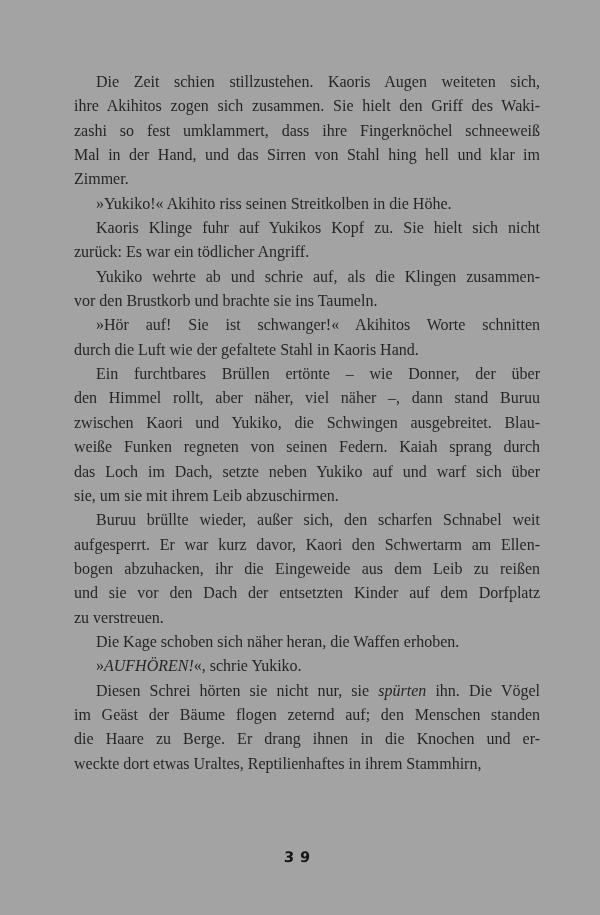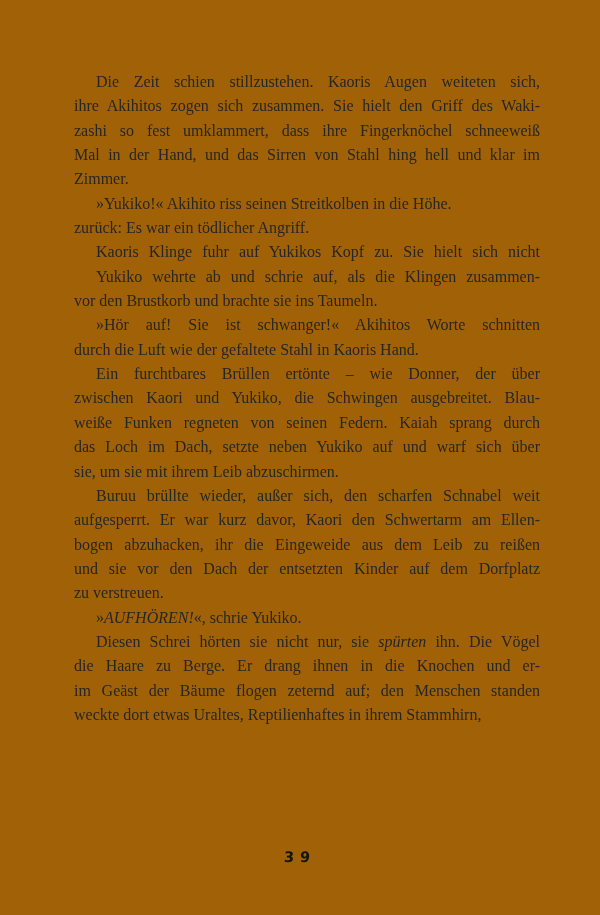--- a/index.html
+++ b/index.html
@@ -4,21 +4,21 @@
 <style>
   html, body {
     margin: 0;
     padding: 0;
     background: #ffffff;
   }
   .page {
     position: relative;
     width: 600px;
     height: 915px;
-    background: #a16207;
+    background: #a3a3a3;
     font-family: "Liberation Serif", serif;
     color: #262626;
     overflow: hidden;
   }
   .textblock {
     position: absolute;
     left: 74px;
     top: 70px;
     width: 466px;
     font-size: 16px;
@@ -58,49 +58,53 @@
         <div class="line first">Die Zeit schien stillzustehen. Kaoris Augen weiteten sich,</div>
         <div class="line">ihre Akihitos zogen sich zusammen. Sie hielt den Griff des Waki-</div>
         <div class="line">zashi so fest umklammert, dass ihre Fingerknöchel schneeweiß</div>
         <div class="line">Mal in der Hand, und das Sirren von Stahl hing hell und klar im</div>
         <div class="line last">Zimmer.</div>
       </div>
       <div class="para">
         <div class="line first last">»Yukiko!« Akihito riss seinen Streitkolben in die Höhe.</div>
       </div>
       <div class="para">
+        <div class="line first">Kaoris Klinge fuhr auf Yukikos Kopf zu. Sie hielt sich nicht</div>
         <div class="line last">zurück: Es war ein tödlicher Angriff.</div>
-        <div class="line first">Kaoris Klinge fuhr auf Yukikos Kopf zu. Sie hielt sich nicht</div>
       </div>
       <div class="para">
         <div class="line first">Yukiko wehrte ab und schrie auf, als die Klingen zusammen-</div>
         <div class="line last">vor den Brustkorb und brachte sie ins Taumeln.</div>
       </div>
       <div class="para">
         <div class="line first">»Hör auf! Sie ist schwanger!« Akihitos Worte schnitten</div>
         <div class="line last">durch die Luft wie der gefaltete Stahl in Kaoris Hand.</div>
       </div>
       <div class="para">
         <div class="line first">Ein furchtbares Brüllen ertönte – wie Donner, der über</div>
+        <div class="line">den Himmel rollt, aber näher, viel näher –, dann stand Buruu</div>
         <div class="line">zwischen Kaori und Yukiko, die Schwingen ausgebreitet. Blau-</div>
         <div class="line">weiße Funken regneten von seinen Federn. Kaiah sprang durch</div>
         <div class="line">das Loch im Dach, setzte neben Yukiko auf und warf sich über</div>
         <div class="line last">sie, um sie mit ihrem Leib abzuschirmen.</div>
       </div>
       <div class="para">
         <div class="line first">Buruu brüllte wieder, außer sich, den scharfen Schnabel weit</div>
         <div class="line">aufgesperrt. Er war kurz davor, Kaori den Schwertarm am Ellen-</div>
         <div class="line">bogen abzuhacken, ihr die Eingeweide aus dem Leib zu reißen</div>
         <div class="line">und sie vor den Dach der entsetzten Kinder auf dem Dorfplatz</div>
         <div class="line last">zu verstreuen.</div>
       </div>
       <div class="para">
+        <div class="line first last">Die Kage schoben sich näher heran, die Waffen erhoben.</div>
+      </div>
+      <div class="para">
         <div class="line first last"><span>»</span><em>AUFHÖREN!</em><span>«, schrie Yukiko.</span></div>
       </div>
       <div class="para">
         <div class="line first"><span>Diesen Schrei hörten sie nicht nur, sie </span><em>spürten</em><span> ihn. Die Vögel</span></div>
+        <div class="line">im Geäst der Bäume flogen zeternd auf; den Menschen standen</div>
         <div class="line">die Haare zu Berge. Er drang ihnen in die Knochen und er-</div>
-        <div class="line">im Geäst der Bäume flogen zeternd auf; den Menschen standen</div>
         <div class="line last">weckte dort etwas Uraltes, Reptilienhaftes in ihrem Stammhirn,</div>
       </div>
     </div>
   <div class="pagenum">39</div>
 </div>
 
 </body></html>

